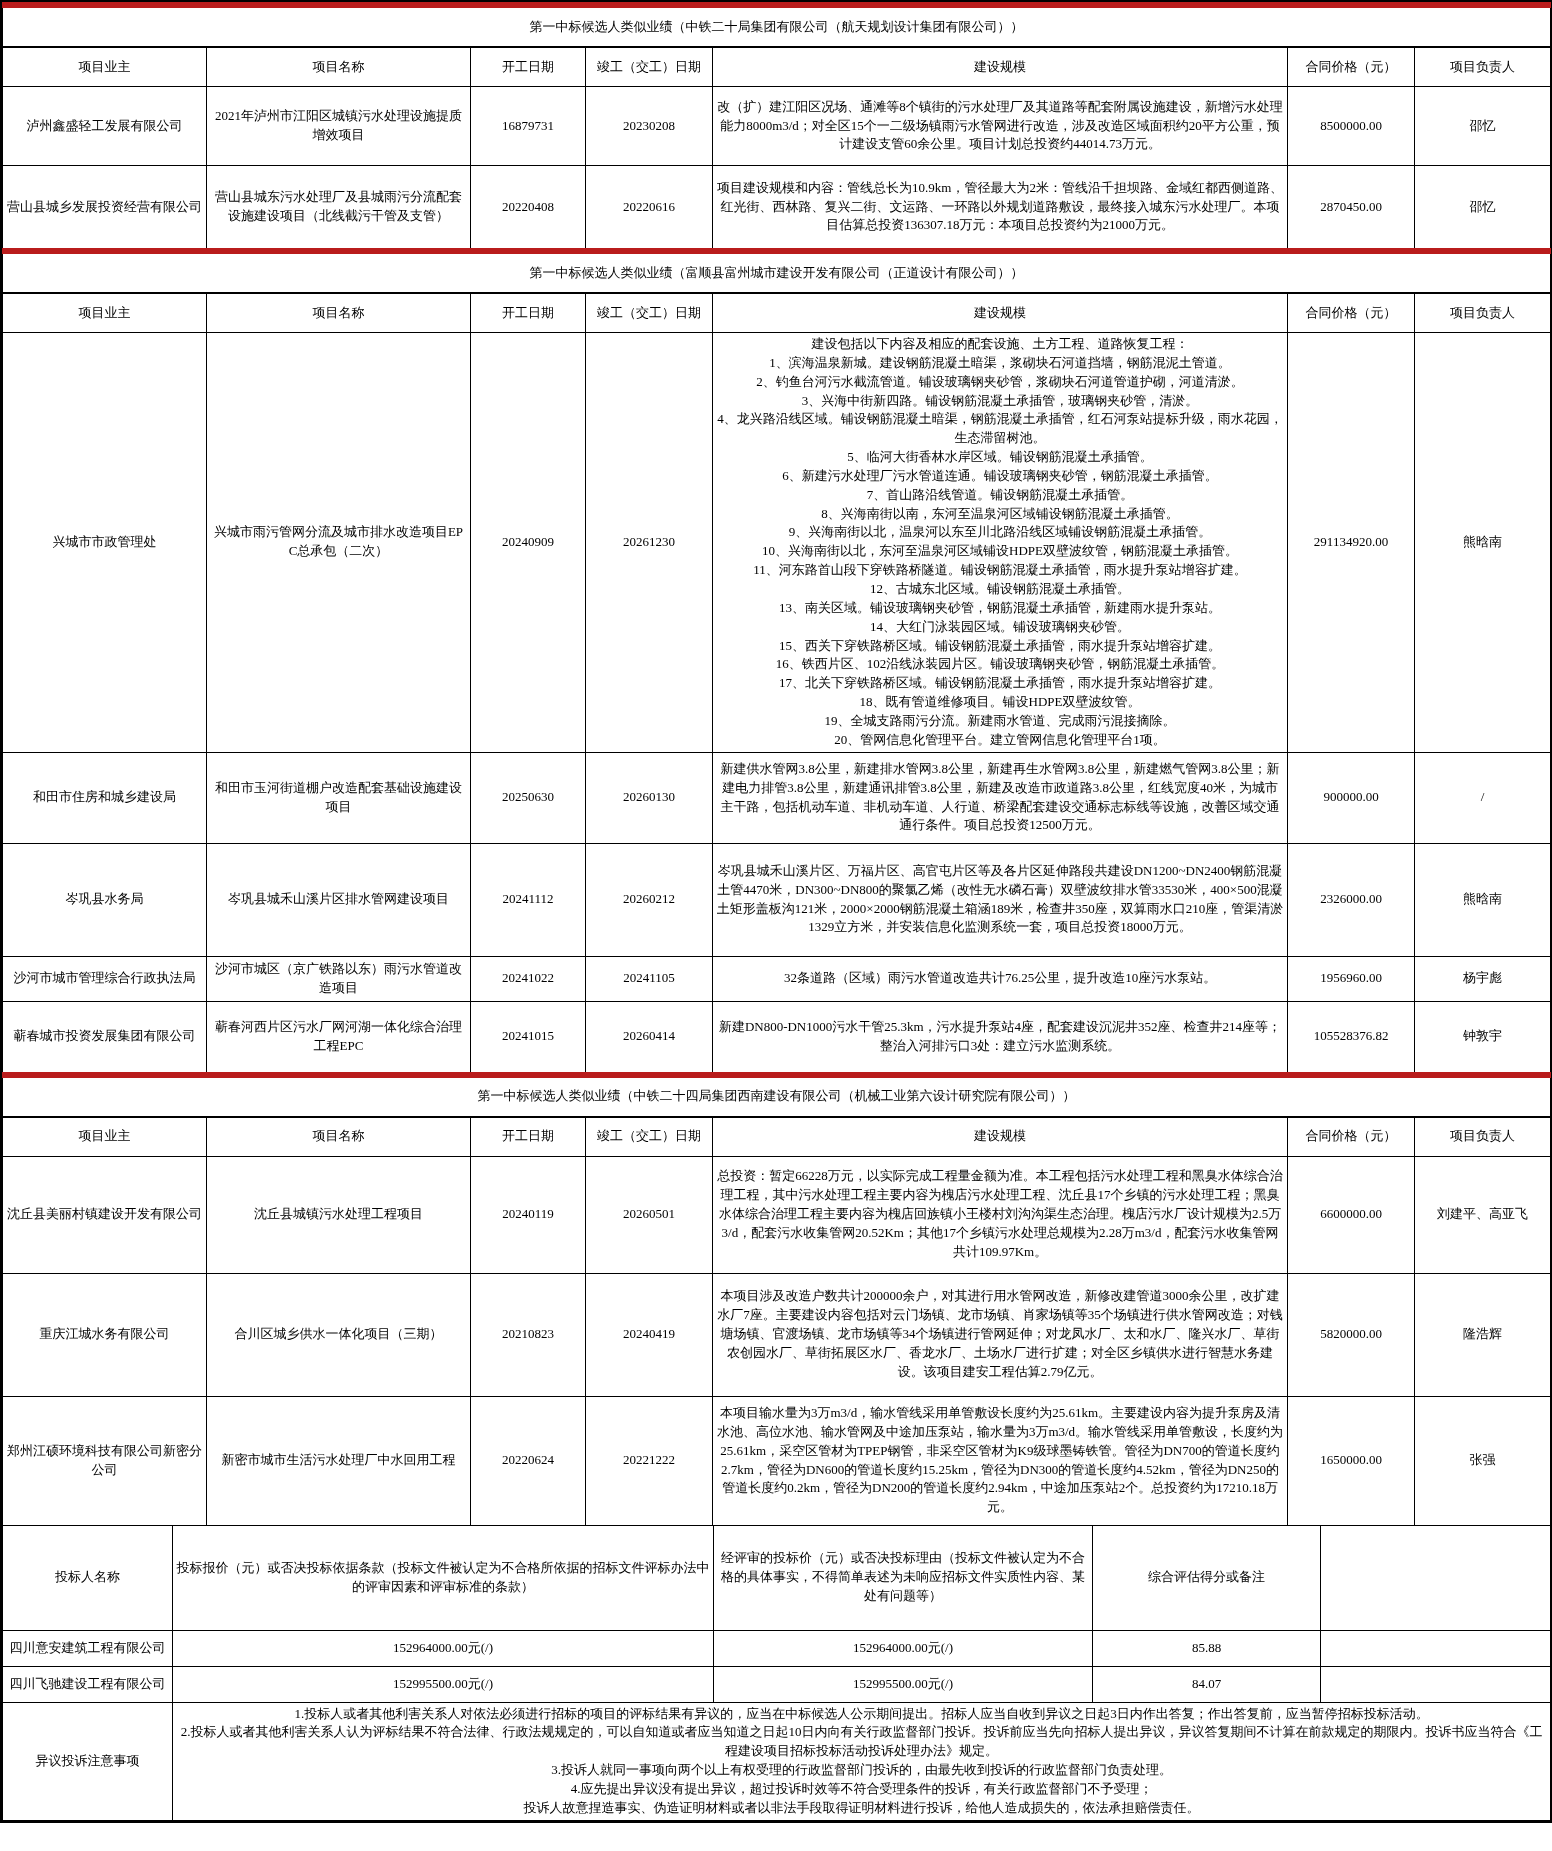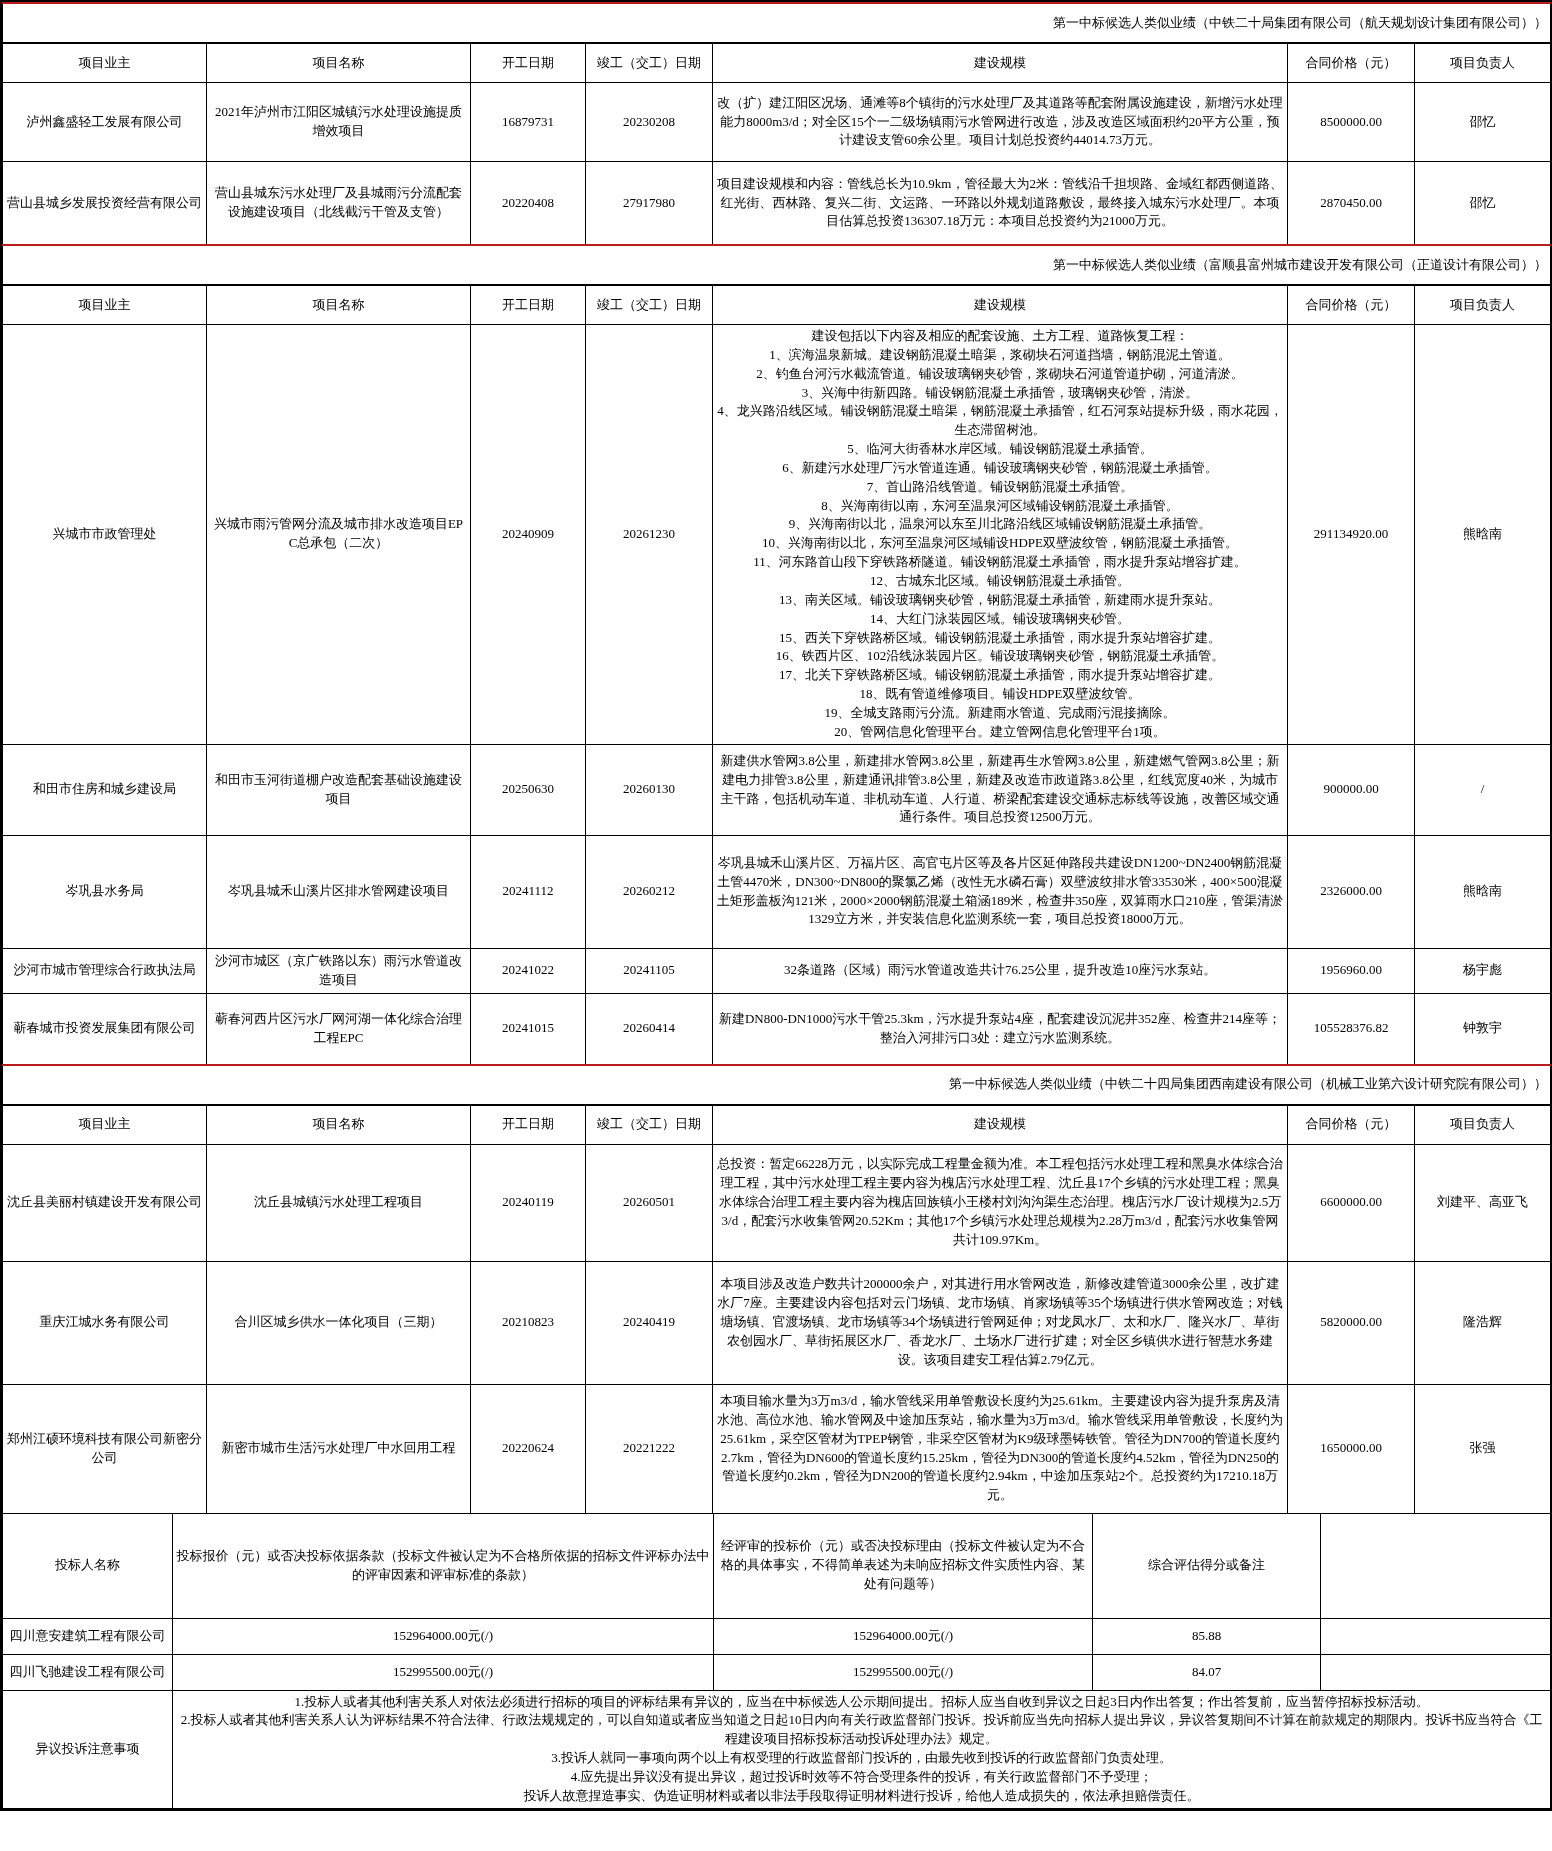--- a/index.html
+++ b/index.html
@@ -1,20 +1,20 @@
 <!DOCTYPE html>
 <html><head>
 <meta charset="utf-8">
 <style>
   html,body{margin:0;padding:0;background:#ffffff;}
   body{width:1552px;font-family:"Liberation Serif","DejaVu Serif",serif;color:#000;}
   .wrap{width:1552px;border:2px solid #000;box-sizing:border-box;}
   table.doc{border-collapse:collapse;width:1548px;table-layout:fixed;}
   table.doc td{border:1px solid #000;font-size:13px;padding:2px 3px;text-align:center;vertical-align:middle;word-break:break-all;line-height:1.45;}
-  tr.sec td{height:34px;border-top:2px solid #b91c1c;border-bottom:2px solid #000;text-align:right;}
+  tr.sec td{height:34px;border-top:6px solid #b91c1c;border-bottom:2px solid #000;}
   tr.head td{height:34px;}
   td.scale{text-align:left;white-space:pre-wrap;padding:2px 5px;}
   td.nameL{text-align:left;padding-left:8px;}
   td.notes{text-align:left;vertical-align:top;white-space:pre-wrap;line-height:1.33;font-size:12.5px;padding:3px 6px;}
   td.noteslabel{text-align:left;padding-left:8px;}
   .h74 td{height:74px}.h78 td{height:78px}.h86 td{height:86px}.h108 td{height:108px}
   .h40 td{height:40px}.h66 td{height:66px}.h112 td{height:112px}.h118 td{height:118px}
   .h44 td{height:44px}.h124 td{height:124px}.hEvalHead td{height:100px}.h31 td{height:31px}
 </style>
 </head>
@@ -52,21 +52,21 @@
     <td>16879731</td>
     <td>20230208</td>
     <td class="scale">改（扩）建江阳区况场、通滩等8个镇街的污水处理厂及其道路等配套附属设施建设，新增污水处理能力8000m3/d；对全区15个一二级场镇雨污水管网进行改造，涉及改造区域面积约20平方公重，预计建设支管60余公里。项目计划总投资约44014.73万元。</td>
     <td>8500000.00</td>
     <td>邵忆</td>
   </tr>
   <tr class="h78">
     <td>营山县城乡发展投资经营有限公司</td>
     <td>营山县城东污水处理厂及县城雨污分流配套设施建设项目（北线截污干管及支管）</td>
     <td>20220408</td>
-    <td>27917980</td>
+    <td>20220616</td>
     <td class="scale">项目建设规模和内容：管线总长为10.9km，管径最大为2米：管线沿千担坝路、金域红都西侧道路、红光街、西林路、复兴二街、文运路、一环路以外规划道路敷设，最终接入城东污水处理厂。本项目估算总投资136307.18万元：本项目总投资约为21000万元。</td>
     <td>2870450.00</td>
     <td>邵忆</td>
   </tr>
 
   <tr class="sec">
           <td colspan="7">第一中标候选人类似业绩（富顺县富州城市建设开发有限公司（正道设计有限公司））</td>
         </tr>
   <tr class="head">
     <td>项目业主</td>

